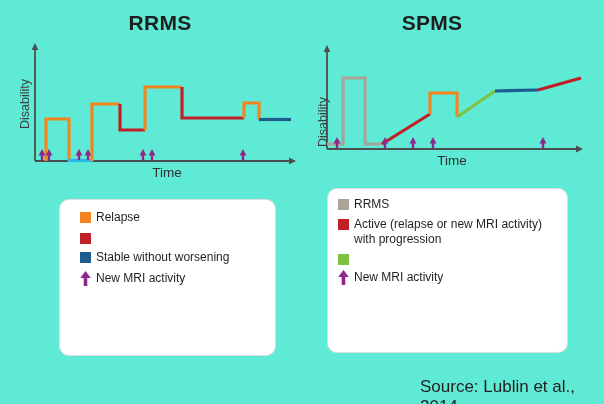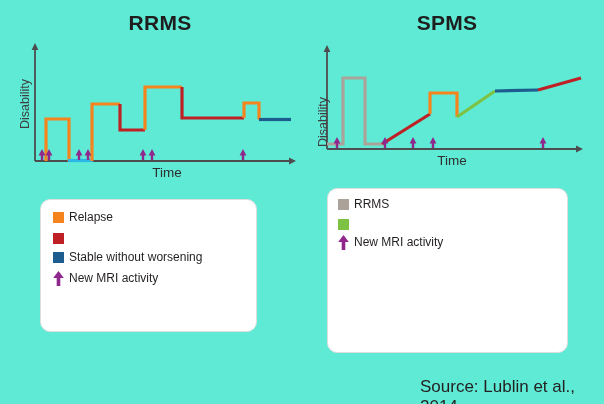--- a/index.html
+++ b/index.html
@@ -2,31 +2,31 @@
 <html><head>
 <meta charset="utf-8">
 <style>
   html,body{margin:0;padding:0;background:#fff;}
   .page{position:relative;width:604px;height:404px;background:#5eead4;
         font-family:"Liberation Sans",sans-serif;overflow:hidden;}
   #chart-svg{position:absolute;left:0;top:0;}
   .chart-title{position:absolute;width:120px;text-align:center;font-size:21px;
         font-weight:bold;color:#1e1e1e;letter-spacing:.3px;top:11px;}
   #title-rrms{left:100px;}
-  #title-spms{left:387px;}
+  #title-spms{left:372px;}
   .ylabel{position:absolute;width:80px;text-align:center;font-size:12.5px;color:#3f3f41;
         transform:rotate(-90deg);}
   #ylabel-rrms{left:-15px;top:97px;}
   #ylabel-spms{left:283px;top:115px;}
   .xlabel{position:absolute;width:60px;text-align:center;font-size:13.5px;color:#2f2f31;}
   #xlabel-rrms{left:137px;top:165px;}
   #xlabel-spms{left:422px;top:153px;}
   .legend{position:absolute;box-sizing:border-box;background:#fff;border:1.5px solid #dedede;
         border-radius:10px;display:flex;flex-direction:column;}
-  #legend-rrms{left:40px;top:199px;width:217px;height:133px;padding:10px 12px;gap:6px;}
+  #legend-rrms{left:59px;top:199px;width:217px;height:157px;padding:10px 20px;gap:6px;}
   #legend-spms{left:327px;top:188px;width:241px;height:165px;padding:8px 10px;gap:5px;}
   .lrow{display:flex;gap:5px;align-items:flex-start;}
   .chip{width:11px;height:11px;flex:0 0 11px;margin-top:2px;}
   .chip-arrow{flex:0 0 11px;margin-top:0;}
   .llabel{font-size:12px;line-height:15px;color:#231f20;white-space:pre-line;}
   .source{position:absolute;left:420px;top:377px;width:170px;font-size:17px;color:#231f20;}
 </style>
 </head>
 <body>
 
@@ -109,20 +109,25 @@
       <span class="llabel">New MRI activity</span>
     </div>
   </div>
 
   <div class="legend" id="legend-spms">
     <div class="lrow">
       <span class="chip" style="background: rgb(171, 163, 154);"></span>
       <span class="llabel">RRMS</span>
     </div>
     <div class="lrow">
+      <span class="chip" style="background: rgb(190, 32, 38);"></span>
+      <span class="llabel">Active (relapse or new MRI activity)
+with progression</span>
+    </div>
+    <div class="lrow">
       <span class="chip" style="background: rgb(125, 194, 66);"></span>
     </div>
     <div class="lrow">
       <svg class="chip-arrow" width="11" height="15" viewBox="0 0 11 15">
         <polygon points="5.5,0 10.8,7 7.3,7 7.3,15 3.7,15 3.7,7 0.2,7" fill="#8F278C"></polygon>
       </svg>
       <span class="llabel">New MRI activity</span>
     </div>
   </div>
 

